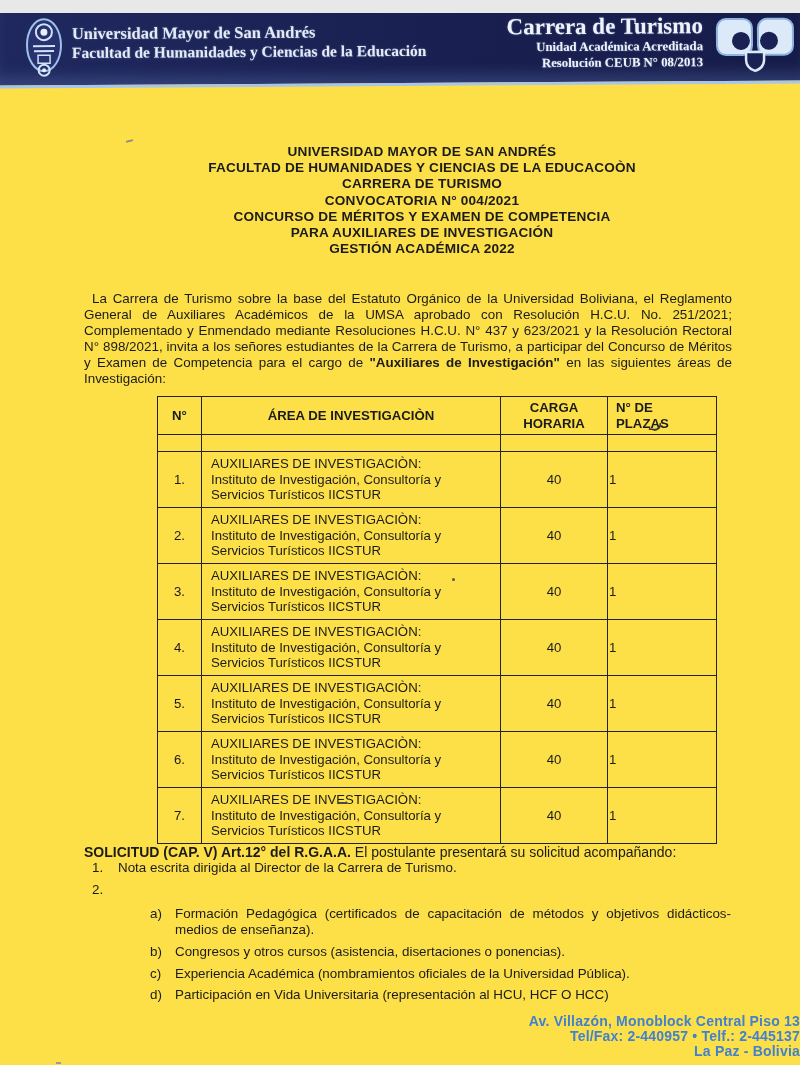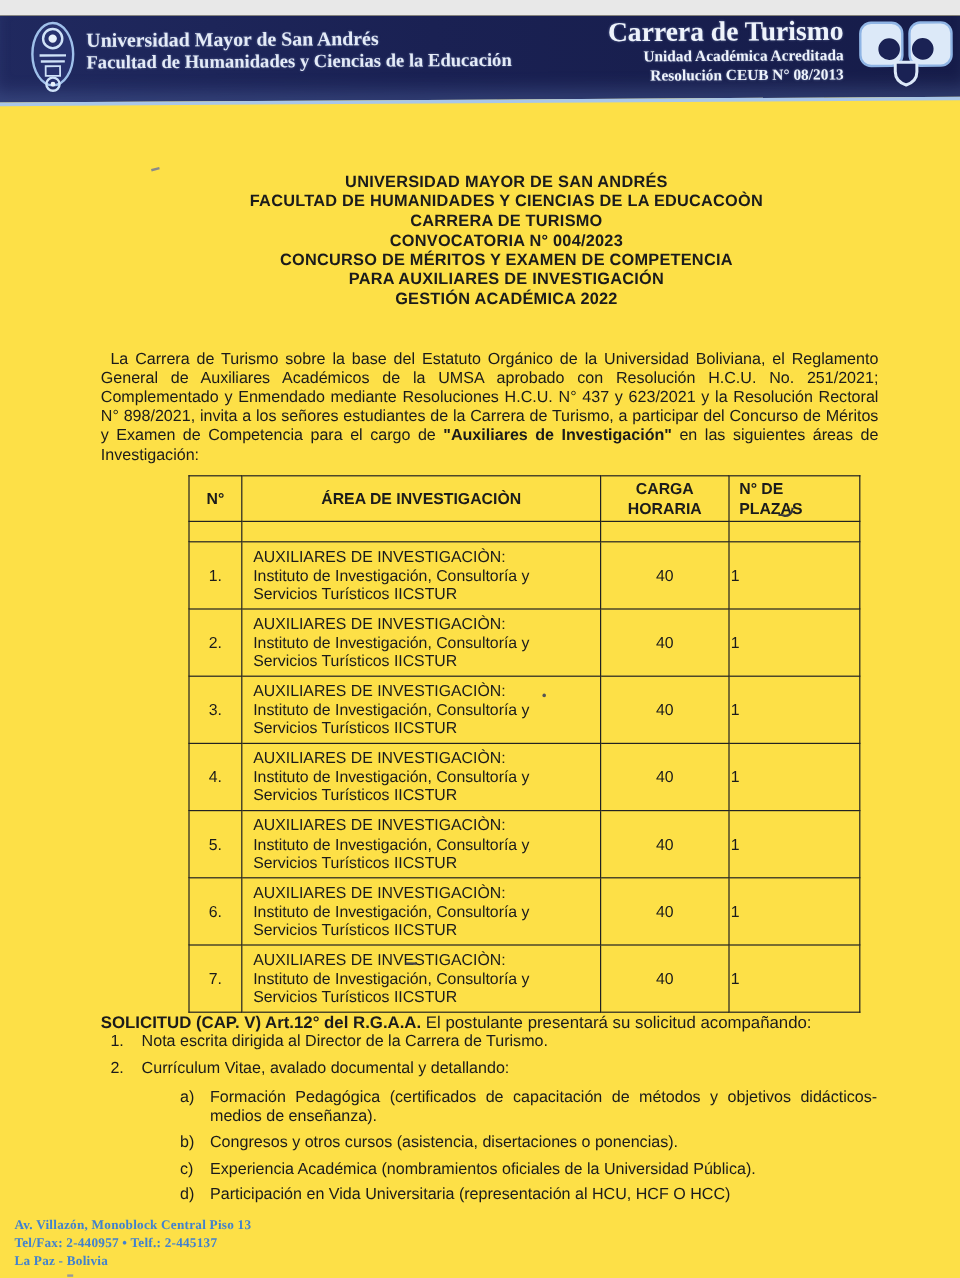--- a/index.html
+++ b/index.html
@@ -45,22 +45,22 @@
 
   .solicitud{position:absolute;top:817px;left:84px;width:650px;font-size:14px;line-height:16px;}
   .numlist{position:absolute;top:847px;left:92px;width:640px;font-size:13.4px;}
   .numitem{display:flex;margin-bottom:6.5px;}
   .numitem .n{width:26px;flex:none;}
   .letterlist{position:absolute;top:893px;left:150px;width:581px;font-size:13.4px;line-height:16.2px;}
   .letteritem{display:flex;margin-bottom:5.5px;}
   .letteritem .l{width:25px;flex:none;}
   .letteritem .t{flex:1;text-align:justify;}
 
-  .footer{position:absolute;top:1001px;left:12px;width:788px;text-align:left;
-          color:#4181cf;font-weight:bold;font-size:11px;line-height:15.2px;letter-spacing:.2px;font-family:Liberation Serif, serif;}
+  .footer{position:absolute;top:1001px;left:12px;width:788px;text-align:right;
+          color:#4181cf;font-weight:bold;font-size:14px;line-height:15.2px;letter-spacing:.2px;}
 
   
   .art{position:absolute;}
   .art1{left:126px;top:127px;width:7px;height:2px;background:#8a8a8a;transform:rotate(-14deg);}
   .art2{left:649px;top:409px;width:10px;height:7px;border-bottom:2px solid #3a3a3a;
         border-right:2px solid #3a3a3a;border-radius:0 0 7px 0;transform:rotate(10deg);}
   .art3{left:338px;top:789px;width:9px;height:2px;background:#4a4a4a;}
   .art4{left:452px;top:565px;width:3px;height:3px;background:#555;border-radius:50%;}
   .art5{left:56px;top:1049px;width:5px;height:2px;background:#9a9a9a;}
 </style>
@@ -101,21 +101,21 @@
           <path d="M31 36 L49 36 L49 44 Q49 52 40 55 Q31 52 31 44 Z" fill="#1a2254" stroke="#dce9f8" stroke-width="2.5"></path>
         </svg>
       </span>
     </div>
   </div>
 
   <div class="title-block">
     <div>UNIVERSIDAD MAYOR DE SAN ANDRÉS</div>
     <div>FACULTAD DE HUMANIDADES Y CIENCIAS DE LA EDUCACOÒN</div>
     <div>CARRERA DE TURISMO</div>
-    <div>CONVOCATORIA N° 004/2023</div>
+    <div>CONVOCATORIA N° 004/2021</div>
     <div>CONCURSO DE MÉRITOS Y EXAMEN DE COMPETENCIA</div>
     <div>PARA AUXILIARES DE INVESTIGACIÓN</div>
     <div>GESTIÓN ACADÉMICA 2022</div>
   </div>
 
   <p class="intro"><span>La Carrera de Turismo sobre la base del Estatuto Orgánico de la Universidad Boliviana, el Reglamento General de Auxiliares Académicos de la UMSA aprobado con Resolución H.C.U. No. 251/2021; Complementado y Enmendado mediante Resoluciones H.C.U. N° 437 y 623/2021 y la Resolución Rectoral N° 898/2021, invita a los señores estudiantes de la Carrera de Turismo, a participar del Concurso de Méritos y Examen de Competencia para el cargo de </span><span class="b">"Auxiliares de Investigación"</span><span> en las siguientes áreas de Investigación:</span></p>
 
   <div class="tablewrap">
     <table>
       <tbody>
@@ -207,21 +207,20 @@
 
   <p class="solicitud"><span class="b">SOLICITUD (CAP. V) Art.12° del R.G.A.A.</span><span> El postulante presentará su solicitud acompañando:</span></p>
 
   <div class="numlist">
     <div class="numitem">
       <span class="n">1.</span>
       <span>Nota escrita dirigida al Director de la Carrera de Turismo.</span>
     </div>
     <div class="numitem">
       <span class="n">2.</span>
-      <span>Currículum Vitae, avalado documental y detallando:</span>
     </div>
   </div>
 
   <div class="letterlist">
     <div class="letteritem">
       <span class="l">a)</span>
       <span class="t">Formación Pedagógica (certificados de capacitación de métodos y objetivos didácticos-medios de enseñanza).</span>
     </div>
     <div class="letteritem">
       <span class="l">b)</span>

